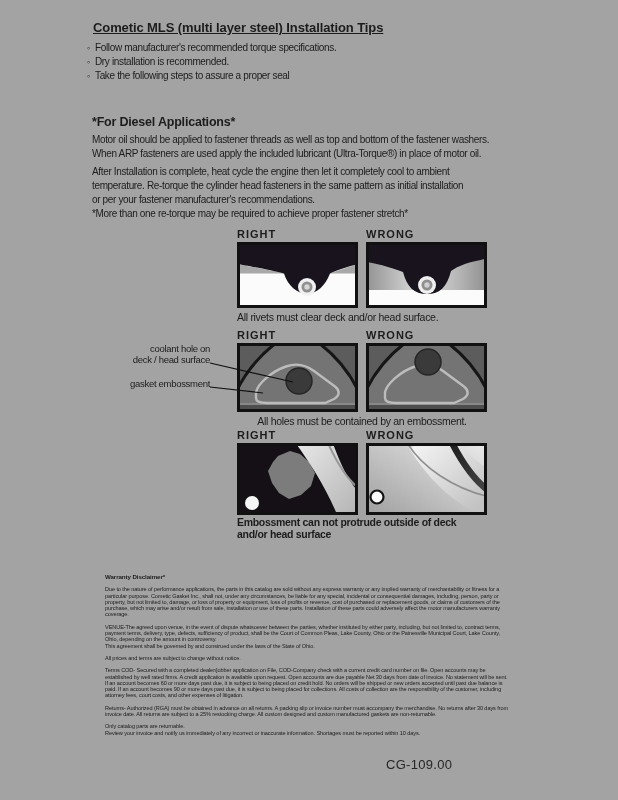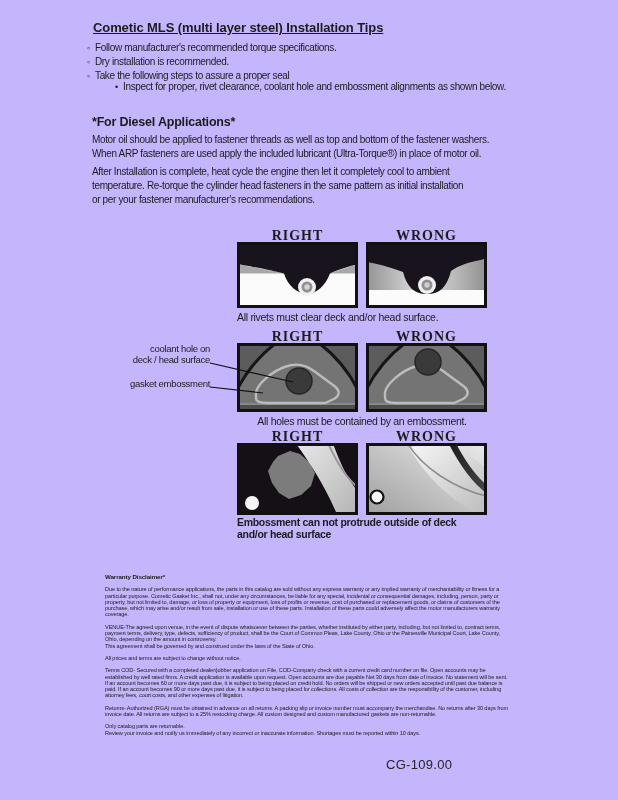--- a/index.html
+++ b/index.html
@@ -1,37 +1,37 @@
 <!DOCTYPE html>
 <html><head>
 <meta charset="utf-8">
 <style>
   html,body{margin:0;padding:0;background:#ffffff;}
   .page{
-    position:relative;width:618px;height:800px;background:#c4b5fd;overflow:hidden;
+    position:relative;width:618px;height:800px;background:#a3a3a3;overflow:hidden;
     font-family:"Liberation Sans","DejaVu Sans",sans-serif;color:#1c1c1c;
   }
   .abs{position:absolute;}
   
   .title{left:93px;top:20px;font-size:13px;font-weight:bold;text-decoration:underline;letter-spacing:-.1px;white-space:nowrap;}
   
   .bullets{left:87px;top:41px;font-size:10px;letter-spacing:-.35px;}
   .subbullets{left:115px;top:80px;font-size:10px;letter-spacing:-.35px;}
   .li{display:flex;white-space:nowrap;line-height:13px;}
   .marker{width:8px;flex:none;}
   .m1::before{content:"\25E6";font-size:9px;}
   .m2::before{content:"\2022";font-size:9px;}
   
   .diesel-h{left:92px;top:115px;font-size:12.5px;font-weight:bold;letter-spacing:-.2px;white-space:nowrap;}
   .para{font-size:10px;line-height:14px;letter-spacing:-.35px;white-space:pre-line;}
   .p1{left:92px;top:133px;width:440px;}
   .p2{left:92px;top:165px;width:440px;}
   .pnote{left:92px;top:207px;width:440px;}
   
-  .dlabel{width:121px;text-align:center;font-size:14px;font-weight:600;letter-spacing:1px;white-space:nowrap;font-family:Liberation Serif, serif;}
+  .dlabel{width:121px;font-size:11px;font-weight:600;letter-spacing:1px;white-space:nowrap;}
   .r1l{left:237px;top:228px;} .r1r{left:366px;top:228px;}
   .r2l{left:237px;top:329px;} .r2r{left:366px;top:329px;}
   .r3l{left:237px;top:429px;} .r3r{left:366px;top:429px;}
   .caption{font-size:10.5px;letter-spacing:-.3px;line-height:11.5px;white-space:pre-line;}
   .cap1{left:237px;top:312px;}
   .cap2{left:237px;top:416px;width:250px;text-align:center;}
   .cap3{left:237px;top:517px;font-weight:bold;}
   .svgbox{display:block;}
   .s1l{left:237px;top:242px;} .s1r{left:366px;top:242px;}
   .s2l{left:237px;top:343px;} .s2r{left:366px;top:343px;}
@@ -69,32 +69,29 @@
 
       <div class="li">
         <span class="marker m1"></span>
         <span>Take the following steps to assure a proper seal</span>
       </div>
     </div>
 
   <div class="abs subbullets">
 
 
-      <div class="li">
-        <span class="marker m2"></span>
-        <span>Inspect for proper, rivet clearance, coolant hole and embossment alignments as shown below.</span>
-      </div>
     </div>
 
   <div class="abs diesel-h">*For Diesel Applications*</div>
   <div class="abs para p1">Motor oil should be applied to fastener threads as well as top and bottom of the fastener washers.
 When ARP fasteners are used apply the included lubricant (Ultra-Torque®) in place of motor oil.</div>
   <div class="abs para p2">After Installation is complete, heat cycle the engine then let it completely cool to ambient
 temperature. Re-torque the cylinder head fasteners in the same pattern as initial installation
 or per your fastener manufacturer's recommendations.</div>
+  <div class="abs para pnote">*More than one re-torque may be required to achieve proper fastener stretch*</div>
 
   <div class="abs dlabel r1l">RIGHT</div>
   <div class="abs dlabel r1r">WRONG</div>
 
   <svg class="abs svgbox s1l" width="121" height="66" viewBox="0 0 121 66">
     <rect width="121" height="66" fill="#fbfbfb"></rect>
     <polygon points="0,22 49,31.5 0,31.5" fill="#a8a8a8"></polygon>
     <polygon points="121,22 92,31.5 121,31.5" fill="#a8a8a8"></polygon>
     <path d="M0,0 H121 V22 C112,24.5 99,28.5 93,31.5 C88,44 80,51.5 70,51.5 C60,51.5 51,44 47,31.5 C36,28.5 9,23.5 0,22 Z" fill="#19131d"></path>
     <g>

